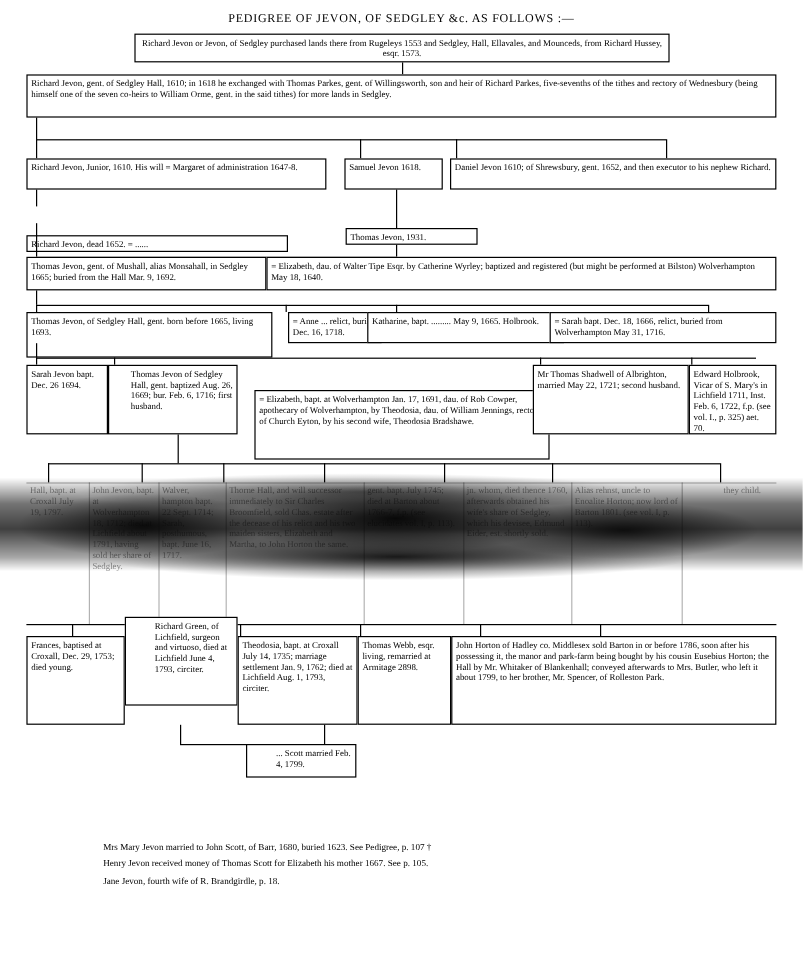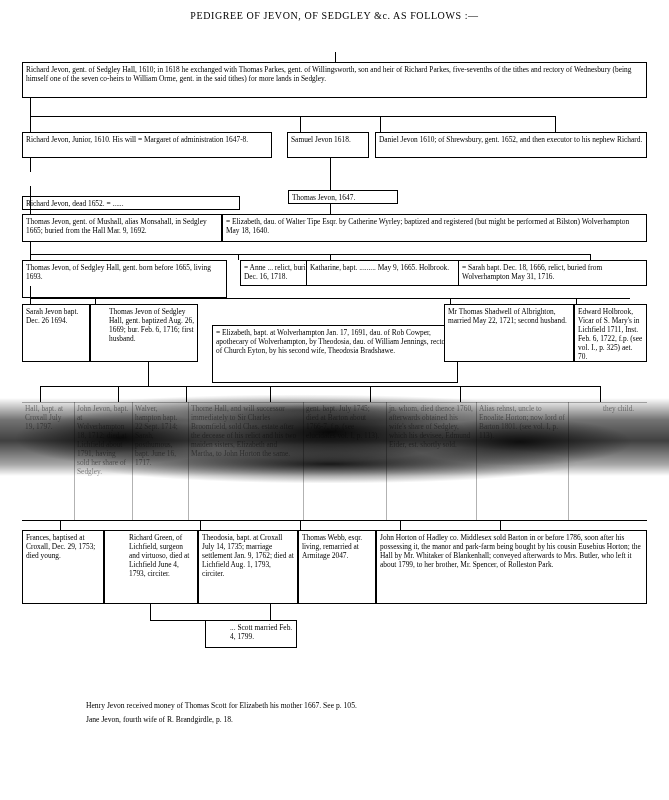--- a/index.html
+++ b/index.html
@@ -72,40 +72,41 @@
   .faded{opacity:.45;}
   .vfaded{opacity:.3;}
 </style>
 </head>
 <body>
 
 <div class="page">
 
   <div class="title">PEDIGREE OF JEVON, OF SEDGLEY &amp;c. AS FOLLOWS :—</div>
 
+  <div class="box" style="left:112px;top:28px;width:446px;height:24px;text-align:center;">Richard Jevon or Jevon, of Sedgley purchased lands there from Rugeleys 1553 and Sedgley, Hall, Ellavales, and Mounceds, from Richard Hussey, esqr. 1573.</div>
   <div class="vline" style="left:335px;top:52px;height:10px;"></div>
 
   <div class="box" style="left:22px;top:62px;width:625px;height:36px;">Richard Jevon, gent. of Sedgley Hall, 1610; in 1618 he exchanged with Thomas Parkes, gent. of Willingsworth, son and heir of Richard Parkes, five-sevenths of the tithes and rectory of Wednesbury (being himself one of the seven co-heirs to William Orme, gent. in the said tithes) for more lands in Sedgley.</div>
 
   <div class="vline" style="left:30px;top:98px;height:18px;"></div>
   <div class="hline" style="left:30px;top:116px;width:525px;"></div>
   <div class="vline" style="left:30px;top:116px;height:16px;"></div>
   <div class="vline" style="left:300px;top:116px;height:16px;"></div>
   <div class="vline" style="left:380px;top:116px;height:16px;"></div>
   <div class="vline" style="left:555px;top:116px;height:16px;"></div>
 
   <div class="box" style="left:22px;top:132px;width:250px;height:26px;">Richard Jevon, Junior, 1610. His will = Margaret of administration 1647-8.</div>
   <div class="box" style="left:287px;top:132px;width:82px;height:26px;">Samuel Jevon 1618.</div>
   <div class="box" style="left:375px;top:132px;width:272px;height:26px;">Daniel Jevon 1610; of Shrewsbury, gent. 1652, and then executor to his nephew Richard.</div>
 
   <div class="vline" style="left:30px;top:158px;height:14px;"></div>
 
   <div class="box" style="left:22px;top:172px;width:218px;height:14px;margin-top:24px;">Richard Jevon, dead 1652. = ......</div>
   <div class="vline" style="left:330px;top:158px;height:32px;"></div>
-  <div class="box" style="left:288px;top:190px;width:110px;height:14px;">Thomas Jevon, 1647.</div>
+  <div class="box" style="left:288px;top:190px;width:110px;height:14px;">Thomas Jevon, 1931.</div>
   <div class="vline" style="left:330px;top:204px;height:10px;"></div>
   <div class="vline" style="left:30px;top:186px;height:28px;"></div>
   <div class="hline" style="left:30px;top:214px;width:300px;"></div>
 
   <div class="box" style="left:22px;top:214px;width:200px;height:28px;">Thomas Jevon, gent. of Mushall, alias Monsahall, in Sedgley 1665; buried from the Hall Mar. 9, 1692.</div>
   <div class="box" style="left:222px;top:214px;width:425px;height:28px;">= Elizabeth, dau. of Walter Tipe Esqr. by Catherine Wyrley; baptized and registered (but might be performed at Bilston) Wolverhampton May 18, 1640.</div>
 
   <div class="vline" style="left:30px;top:242px;height:12px;"></div>
   <div class="hline" style="left:30px;top:254px;width:560px;"></div>
   <div class="vline" style="left:30px;top:254px;height:6px;"></div>
@@ -163,29 +164,30 @@
   <div class="smudge"></div>
   <div class="smudge2"></div>
 
   <div class="vline" style="left:60px;top:520px;height:10px;"></div>
   <div class="vline" style="left:200px;top:520px;height:10px;"></div>
   <div class="vline" style="left:300px;top:520px;height:10px;"></div>
   <div class="vline" style="left:400px;top:520px;height:10px;"></div>
   <div class="vline" style="left:500px;top:520px;height:10px;"></div>
 
   <div class="box" style="left:22px;top:530px;width:82px;height:74px;">Frances, baptised at Croxall, Dec. 29, 1753; died young.</div>
-  <div class="box" style="left:104px;top:530px;width:94px;height:74px;padding-left:24px;">Richard Green, of Lichfield, surgeon and virtuoso, died at Lichfield June 4, 1793, circiter.</div>
+  <div class="box" style="left:104px;top:514px;width:94px;height:74px;padding-left:24px;">Richard Green, of Lichfield, surgeon and virtuoso, died at Lichfield June 4, 1793, circiter.</div>
   <div class="box" style="left:198px;top:530px;width:100px;height:74px;">Theodosia, bapt. at Croxall July 14, 1735; marriage settlement Jan. 9, 1762; died at Lichfield Aug. 1, 1793, circiter.</div>
-  <div class="box" style="left:298px;top:530px;width:78px;height:74px;">Thomas Webb, esqr. living, remarried at Armitage 2047.</div>
+  <div class="box" style="left:298px;top:530px;width:78px;height:74px;">Thomas Webb, esqr. living, remarried at Armitage 2898.</div>
   <div class="box" style="left:376px;top:530px;width:271px;height:74px;">John Horton of Hadley co. Middlesex sold Barton in or before 1786, soon after his possessing it, the manor and park-farm being bought by his cousin Eusebius Horton; the Hall by Mr. Whitaker of Blankenhall; conveyed afterwards to Mrs. Butler, who left it about 1799, to her brother, Mr. Spencer, of Rolleston Park.</div>
 
   <div class="vline" style="left:150px;top:604px;height:16px;"></div>
   <div class="hline" style="left:150px;top:620px;width:120px;"></div>
   <div class="vline" style="left:270px;top:604px;height:16px;"></div>
 
   <div class="box" style="left:205px;top:620px;width:92px;height:28px;padding-left:24px;">... Scott married Feb. 4, 1799.</div>
 
   <div class="notes">
+    <p>Mrs Mary Jevon married to John Scott, of Barr, 1680, buried 1623. See Pedigree, p. 107 †</p>
     <p>Henry Jevon received money of Thomas Scott for Elizabeth his mother 1667. See p. 105.</p>
     <p>Jane Jevon, fourth wife of R. Brandgirdle, p. 18.</p>
   </div>
 
 </div>
 
 </body></html>

